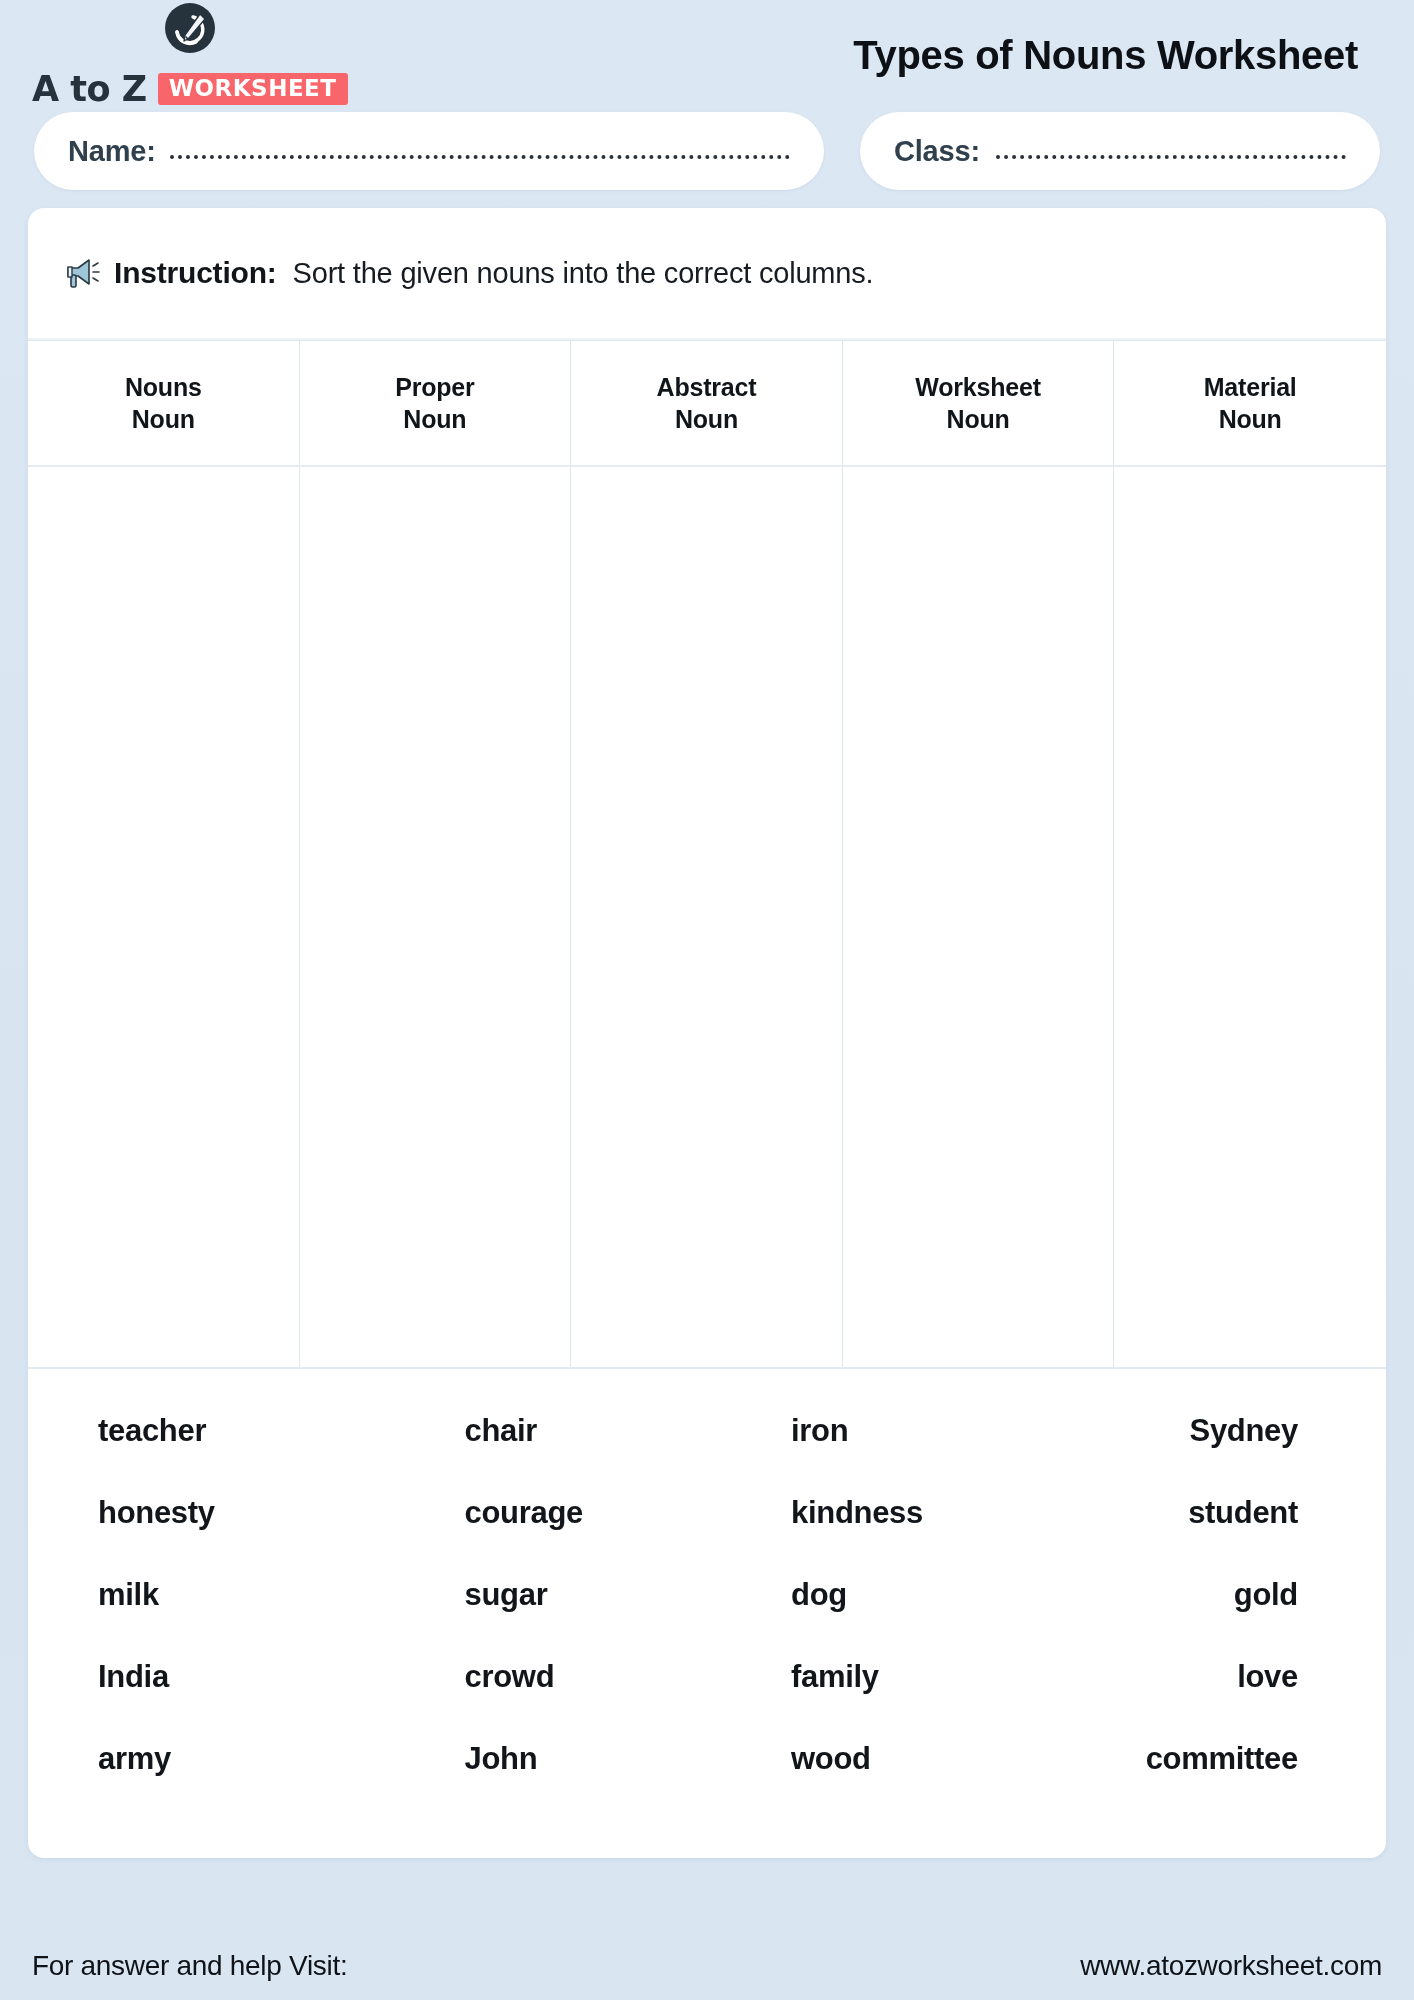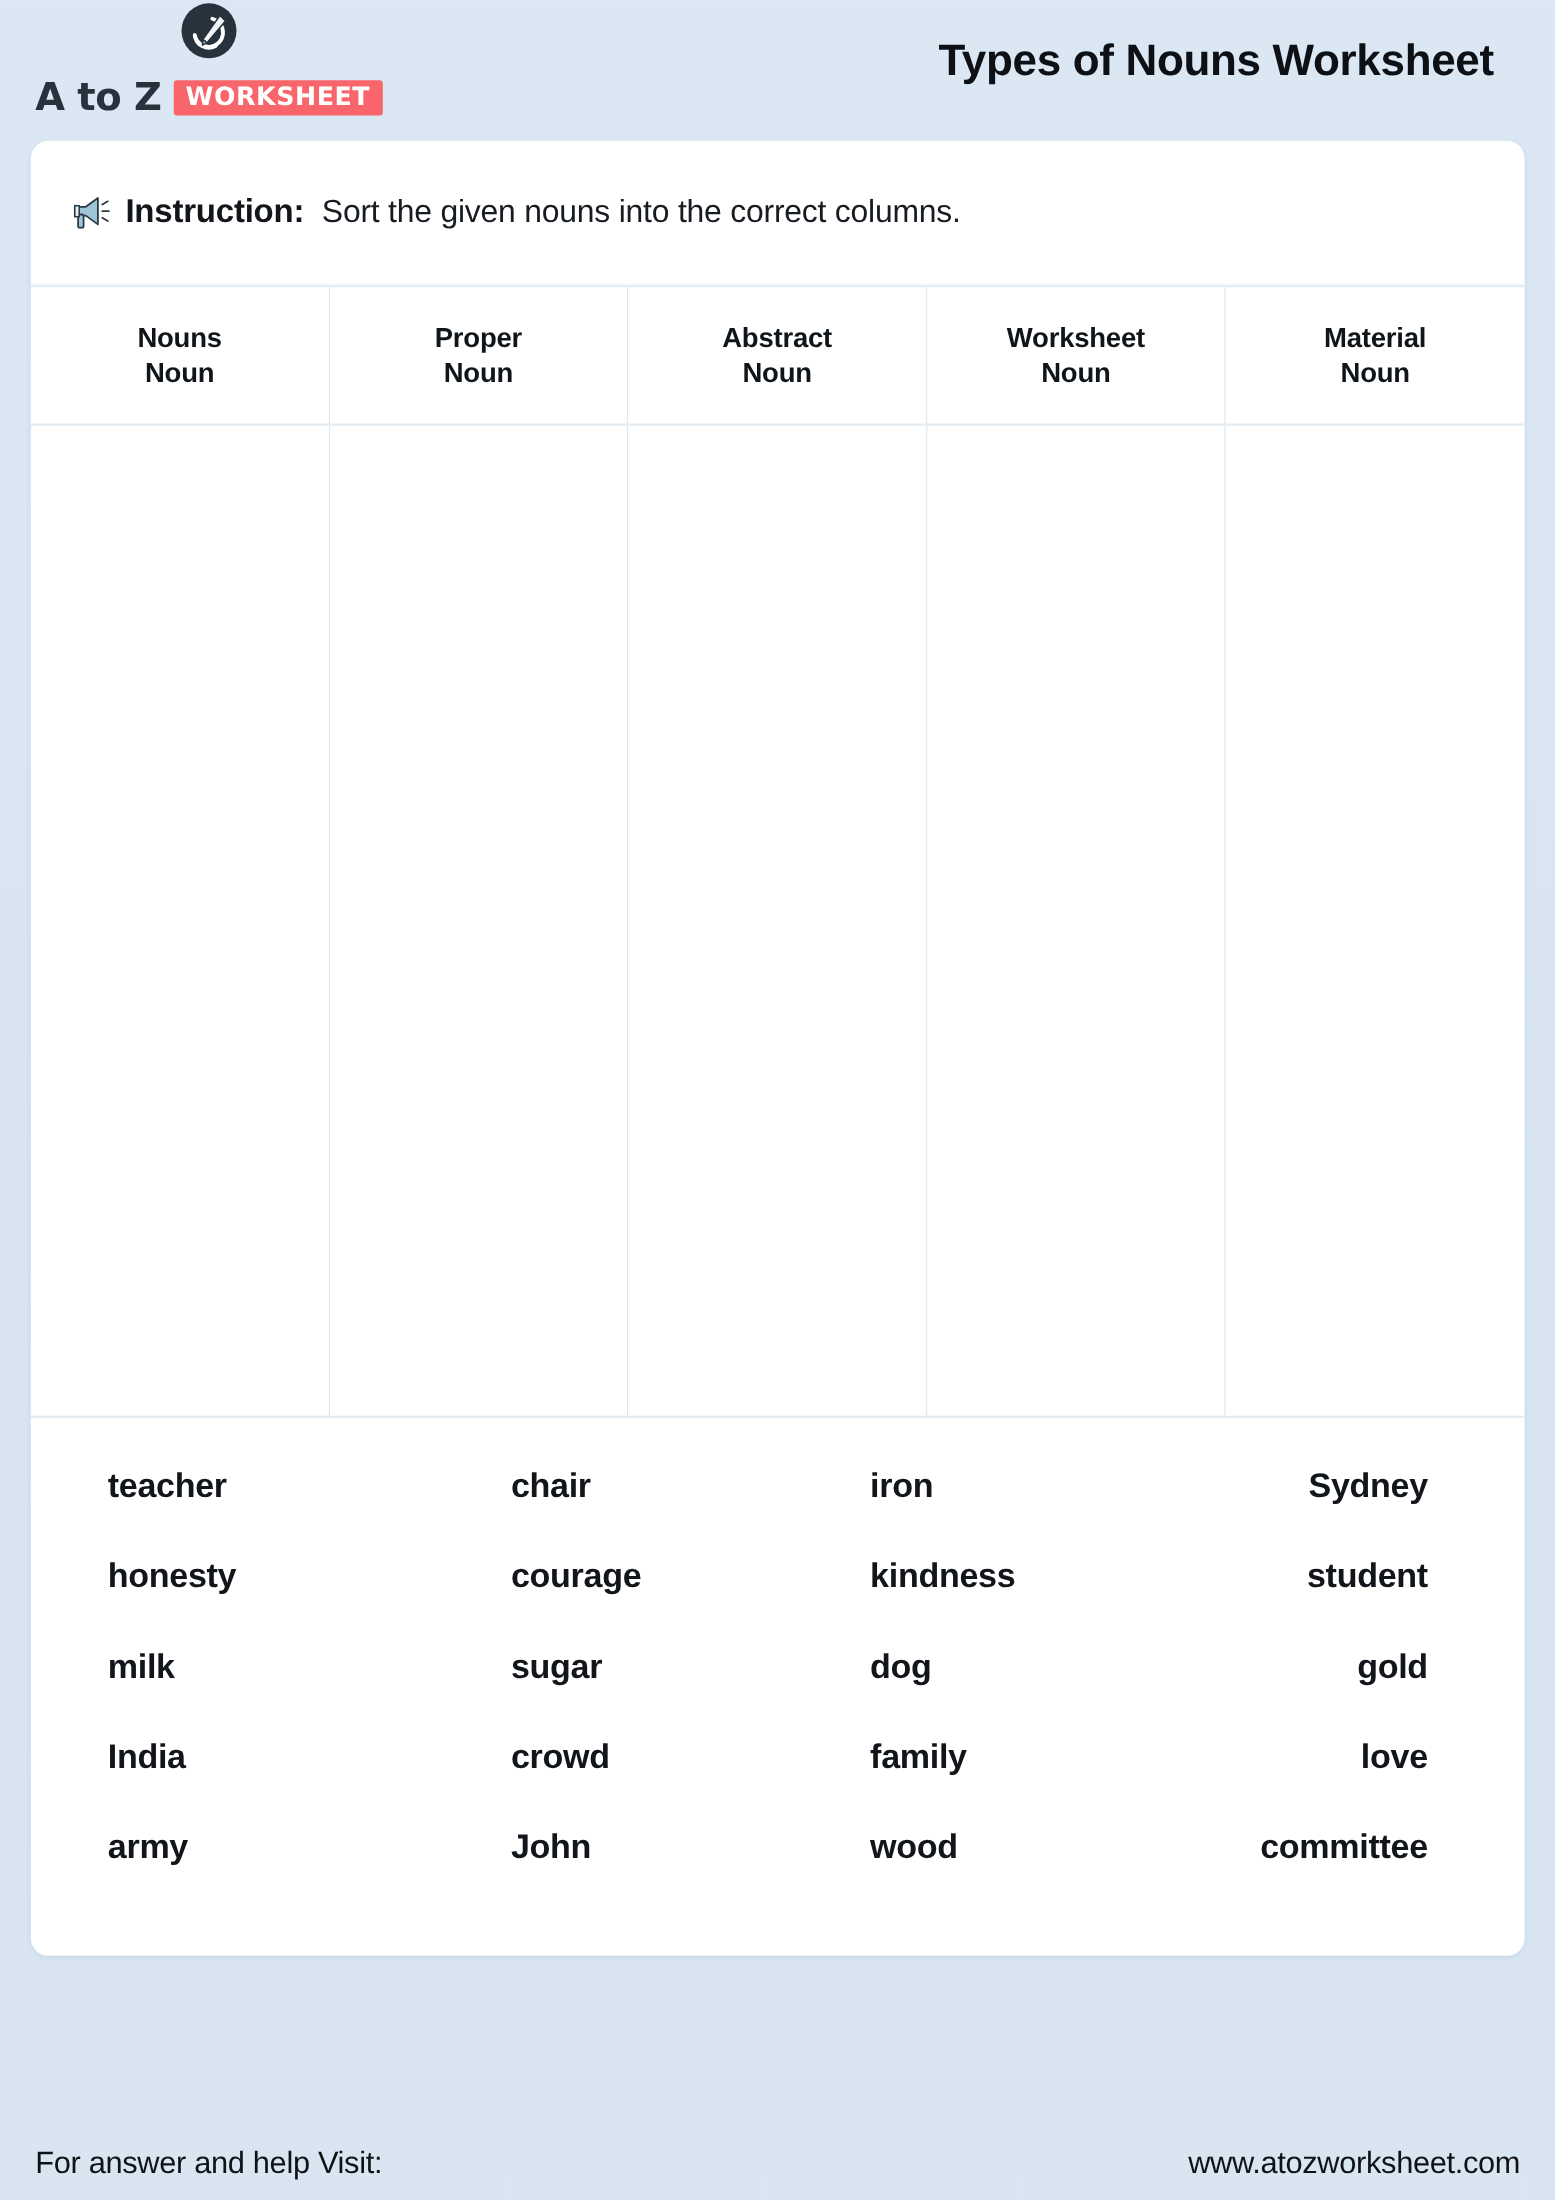--- a/index.html
+++ b/index.html
@@ -266,20 +266,30 @@
         <path d="M23 36 L25 38" stroke="#26323c" stroke-width="1.6" stroke-linecap="round"></path>
       </svg>
       <div class="brand-text">
         <span class="brand-atoz">A to Z</span>
         <span class="brand-badge">WORKSHEET</span>
       </div>
     </div>
     <div class="doc-title">Types of Nouns Worksheet</div>
   </div>
 
+  <div class="idrow">
+    <div class="field field-name">
+      <span class="field-label">Name:</span>
+      <span class="dotline"></span>
+    </div>
+    <div class="field field-class">
+      <span class="field-label">Class:</span>
+      <span class="dotline"></span>
+    </div>
+  </div>
 
   <div class="card">
 
     <div class="instruction">
       <svg class="megaphone-icon" viewBox="0 0 40 40">
         <path d="M6 15 L16 15 L27 7 L27 31 L16 23 L6 23 Z" fill="#9fc6d8" stroke="#2a3a45" stroke-width="1.6" stroke-linejoin="round"></path>
         <rect x="9" y="22" width="5" height="12" rx="1.6" fill="#9fc6d8" stroke="#2a3a45" stroke-width="1.6"></rect>
         <rect x="6" y="14" width="4" height="10" fill="#e8f2f7" stroke="#2a3a45" stroke-width="1.4"></rect>
         <path d="M31 13 L36 10" stroke="#2a3a45" stroke-width="1.6" stroke-linecap="round"></path>
         <path d="M31 19 L37 19" stroke="#2a3a45" stroke-width="1.6" stroke-linecap="round"></path>

